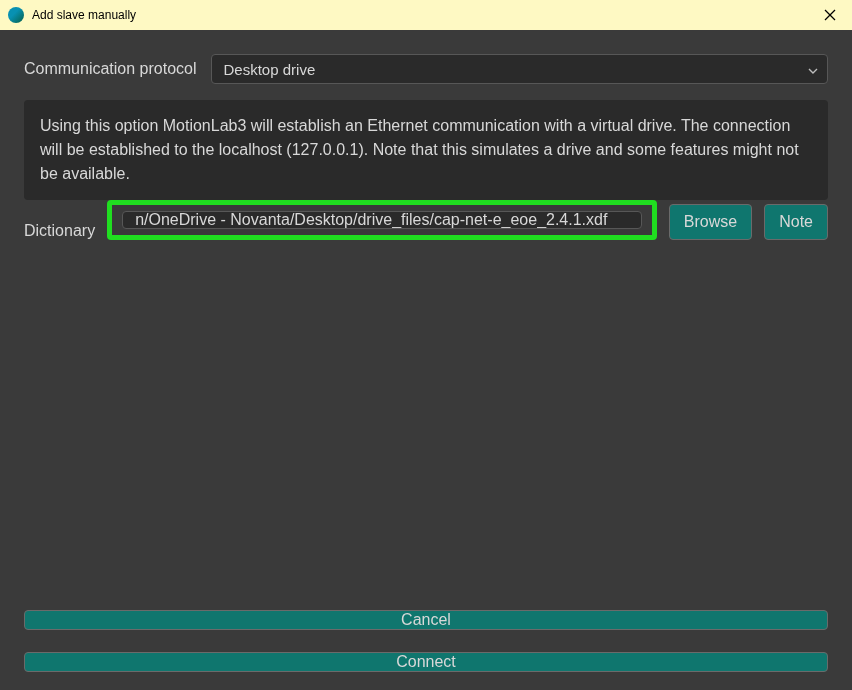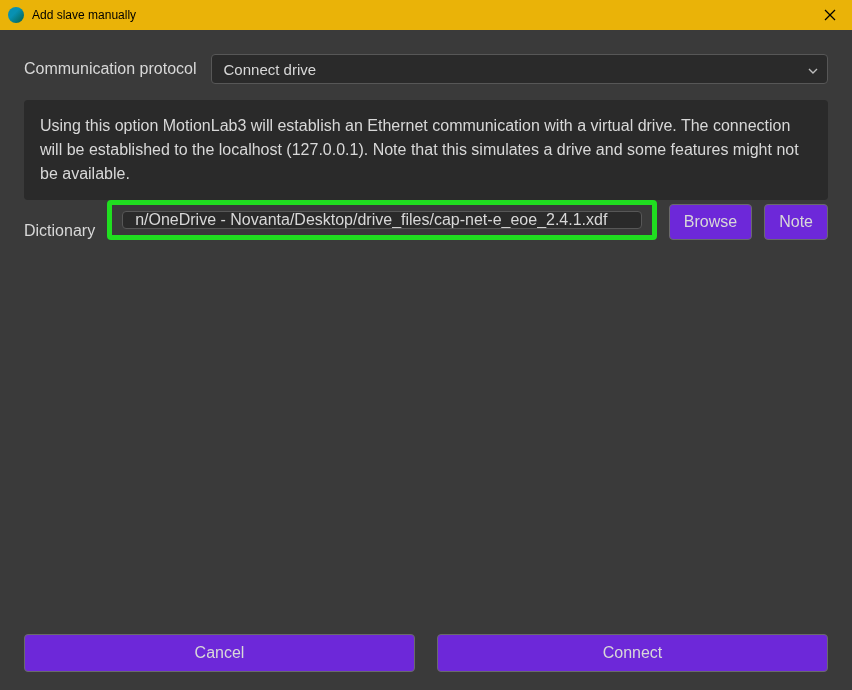--- a/index.html
+++ b/index.html
@@ -16,21 +16,21 @@
     }
     .window {
       width: 100%;
       height: 100%;
       background: #3a3a3a;
       display: flex;
       flex-direction: column;
     }
     .titlebar {
       height: 30px;
-      background: #eab308;
+      background: #fef9c3;
       display: flex;
       align-items: center;
       padding: 0 8px;
       justify-content: space-between;
     }
     .titlebar-left {
       display: flex;
       align-items: center;
       gap: 8px;
     }
@@ -125,35 +125,36 @@
       background: #2a2a2a;
       border: 1px solid #575757;
       border-radius: 4px;
       color: #d8d8d8;
       padding: 0 12px;
       font-size: 16px;
       font-family: inherit;
     }
     .btn {
       height: 36px;
-      background: #6d28d9;
+      background: #0f766e;
       border: 1px solid #6a6a6a;
       border-radius: 4px;
       color: #d8d8d8;
       padding: 0 14px;
       font-size: 16px;
       cursor: pointer;
       font-family: inherit;
     }
     .spacer {
       flex: 1;
     }
     .footer {
       display: flex;
       gap: 22px;
+      flex-direction: column;
     }
     .footer .btn {
       flex: 1;
       height: 38px;
     }
   </style>
 </head>
 <body>
 
 <div class="window">
@@ -168,21 +169,21 @@
           <line x1="11" y1="1" x2="1" y2="11" stroke="#000" stroke-width="1.2"></line>
         </svg>
     </div>
   </div>
 
   <div class="content">
     <div class="row">
       <span class="label">Communication protocol</span>
       <div class="select-wrap">
         <div class="select">
-          <span>Connect drive</span>
+          <span>Desktop drive</span>
         </div>
         <span class="chevron-down">
           <svg width="10" height="6" viewBox="0 0 10 6">
               <path d="M1 1 L5 5 L9 1" stroke="#bdbdbd" stroke-width="1.4" fill="none"></path>
             </svg>
         </span>
       </div>
     </div>
 
     <div class="info-box">

